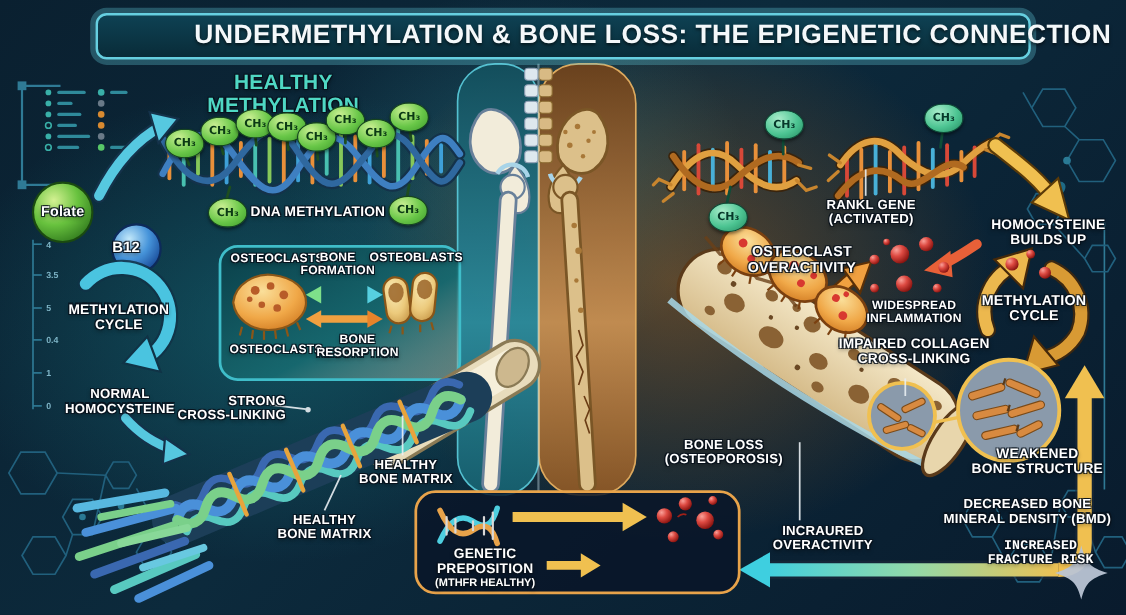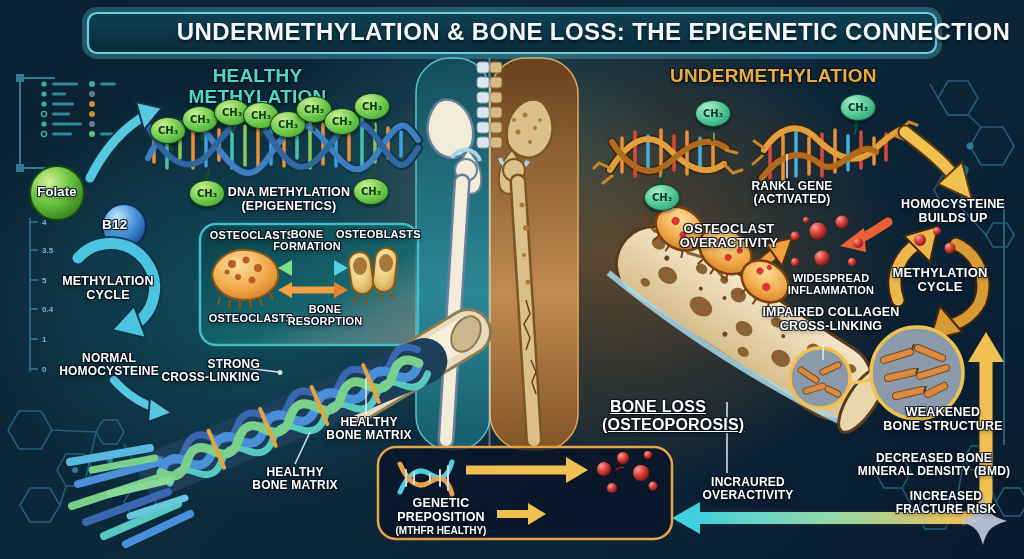--- a/index.html
+++ b/index.html
@@ -576,23 +576,20 @@
   <rect x="85" y="10" width="854" height="46" rx="12" fill="none" stroke="rgba(102,207,224,0.3)" stroke-width="6"></rect>
   <rect x="88" y="13" width="848" height="40" rx="9" fill="url(#gTitle)" stroke="#66cfe0" stroke-width="2.2"></rect>
 </g>
 </svg>
 
 <div class="title-text">UNDERMETHYLATION &amp; BONE LOSS: THE EPIGENETIC CONNECTION</div>
 
 <div class="lbl" style="left:150px;top:66px;width:215px;font-size:19px;color:#4fd8c4;">
       <span>HEALTHY METHYLATION</span>
     </div>
-<div class="lbl" style="left:670px;top:66px;width:200px;font-size:19px;color:#e9aa3e;">
-      <span>UNDERMETHYLATION</span>
-    </div>
 
 <div class="ch3" style="left:150px;top:117px;">
       <span>CH₃</span>
     </div>
 <div class="ch3" style="left:182px;top:106px;">
       <span>CH₃</span>
     </div>
 <div class="ch3" style="left:214px;top:99px;">
       <span>CH₃</span>
     </div>
@@ -623,21 +620,20 @@
     </div>
 <div class="ch3 teal" style="left:644px;top:184px;">
       <span>CH₃</span>
     </div>
 <div class="ch3 teal" style="left:840px;top:94px;">
       <span>CH₃</span>
     </div>
 
 <div class="lbl" style="left:203px;top:186px;width:172px;font-size:12.5px;">
       <span>DNA METHYLATION</span>
-      <span>(EPIGENETICS)</span>
     </div>
 <div class="lbl" style="left:30px;top:185px;width:54px;font-size:13px;">
       <span>Folate</span>
     </div>
 <div class="lbl" style="left:102px;top:218px;width:20px;font-size:13.5px;">
       <span>B12</span>
     </div>
 <div class="lbl" style="left:58px;top:275px;width:100px;font-size:12.5px;">
       <span>METHYLATION</span>
       <span>CYCLE</span>
@@ -695,37 +691,37 @@
       <span>INFLAMMATION</span>
     </div>
 <div class="lbl" style="left:888px;top:266px;width:104px;font-size:13px;">
       <span>METHYLATION</span>
       <span>CYCLE</span>
     </div>
 <div class="lbl" style="left:752px;top:306px;width:158px;font-size:12.5px;">
       <span>IMPAIRED COLLAGEN</span>
       <span>CROSS-LINKING</span>
     </div>
-<div class="lbl" style="left:602px;top:398px;width:112px;font-size:16px;text-decoration:underline;">
+<div class="lbl" style="left:602px;top:398px;width:112px;font-size:12px;">
       <span>BONE LOSS</span>
       <span>(OSTEOPOROSIS)</span>
     </div>
 <div class="lbl" style="left:688px;top:476px;width:120px;font-size:12px;">
       <span>INCRAURED</span>
       <span>OVERACTIVITY</span>
     </div>
 <div class="lbl" style="left:848px;top:452px;width:172px;font-size:12px;">
       <span>DECREASED BONE</span>
       <span>MINERAL DENSITY (BMD)</span>
     </div>
 <div class="lbl" style="left:872px;top:406px;width:142px;font-size:12.5px;">
       <span>WEAKENED</span>
       <span>BONE STRUCTURE</span>
     </div>
-<div class="lbl" style="left:878px;top:490px;width:136px;font-size:12px;">
+<div class="lbl" style="left:878px;top:490px;width:136px;font-size:12px;font-family:Liberation Mono, monospace;">
       <span>INCREASED</span>
       <span>FRACTURE RISK</span>
     </div>
 
 <div class="lbl" style="left:392px;top:497px;width:98px;font-size:12.5px;">
       <span>GENETIC</span>
       <span>PREPOSITION</span>
       <span class="sub">(MTHFR HEALTHY)</span>
     </div>
 

